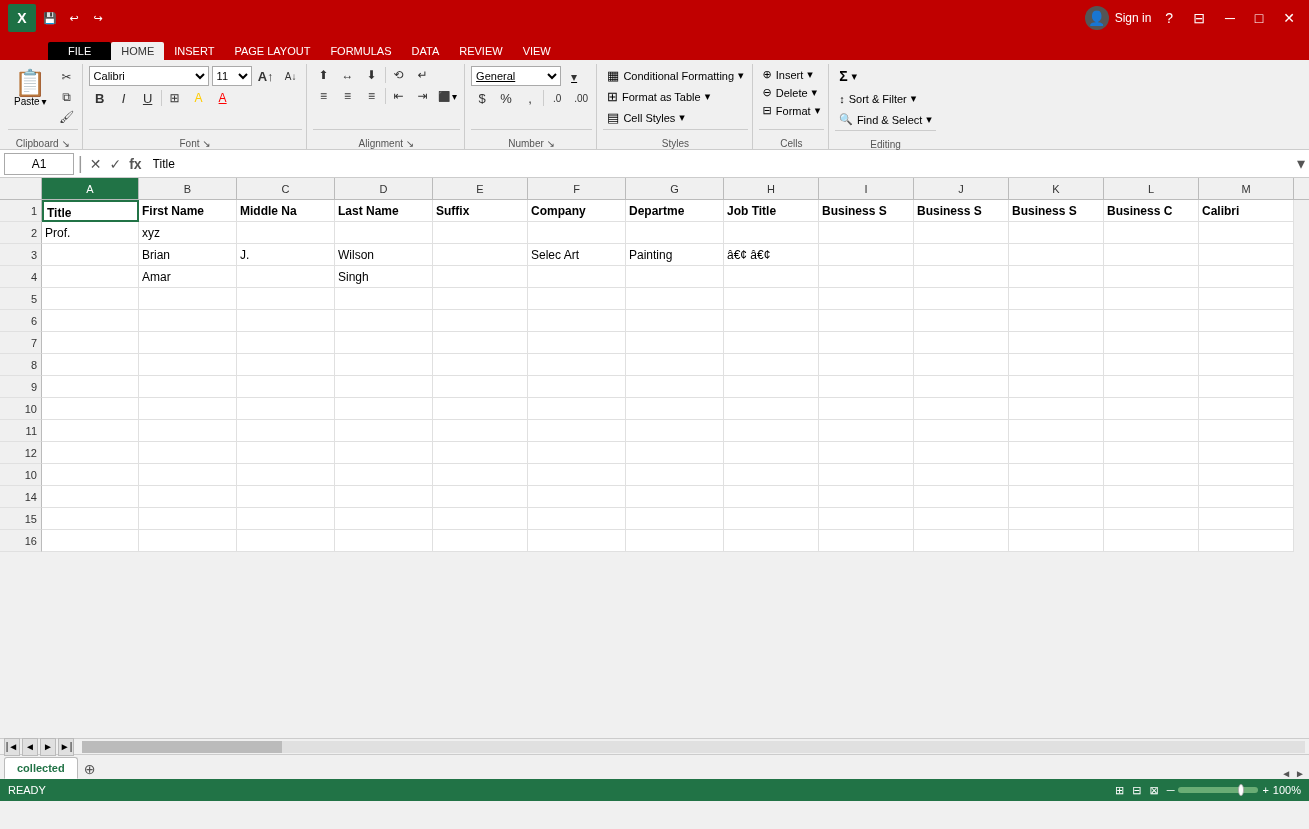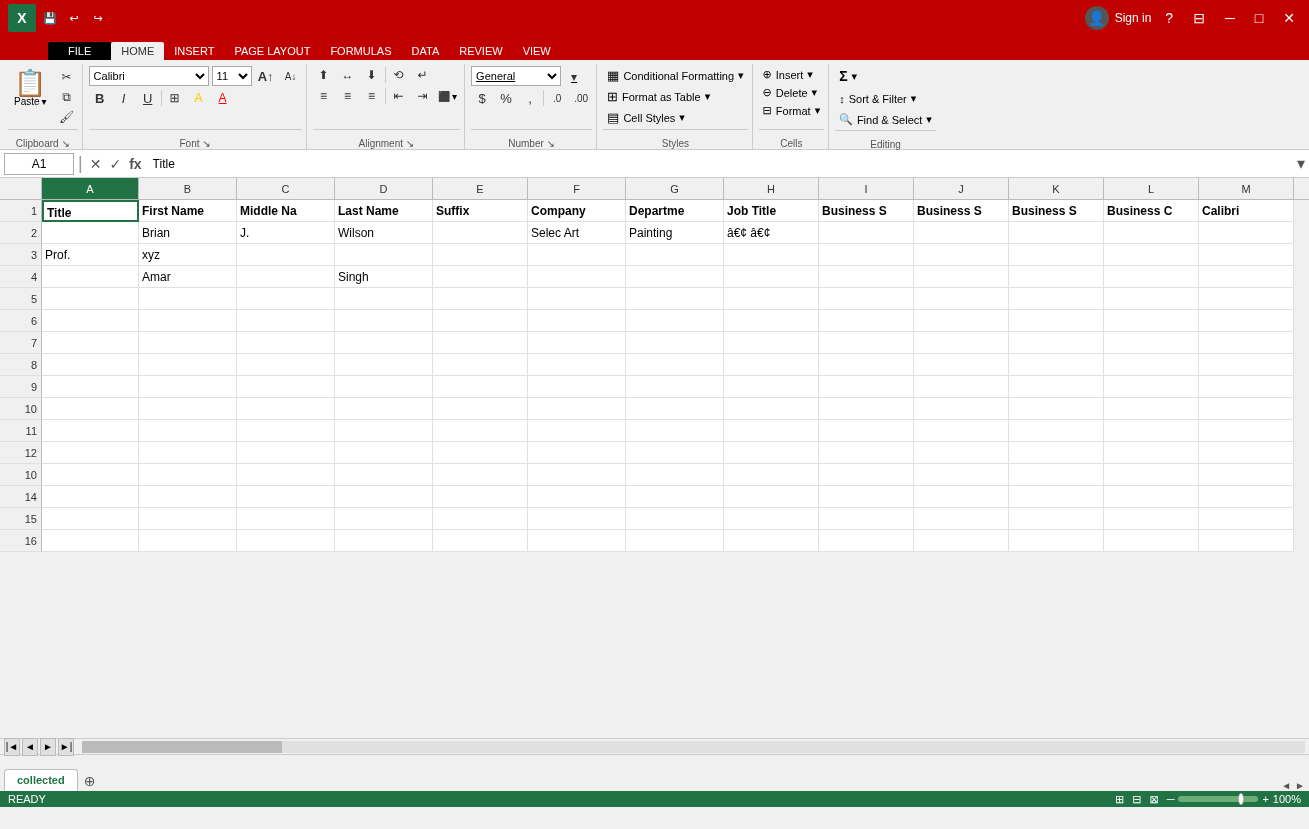--- a/index.html
+++ b/index.html
@@ -238,21 +238,21 @@
     .h-scroll {
       height: 16px;
       background: #f0f0f0;
       display: flex;
       align-items: center;
       border-top: 1px solid #ccc;
     }
 
     
     .sheet-tabs-bar {
-      height: 37px;
+      height: 25px;
       background: #f0f0f0;
       border-top: 1px solid #ccc;
       display: flex;
       align-items: flex-end;
       padding: 0 4px;
       gap: 2px;
     }
     .sheet-nav-btn {
       width: 16px;
       height: 18px;
@@ -289,21 +289,21 @@
       display: flex;
       align-items: center;
       justify-content: center;
       cursor: pointer;
       font-size: 14px;
       color: #555;
     }
 
     
     .status-bar {
-      height: 16px;
+      height: 22px;
       background: #217346;
       color: white;
       display: flex;
       align-items: center;
       justify-content: space-between;
       padding: 0 8px;
       font-size: 11px;
     }
     .status-right { display: flex; align-items: center; gap: 8px; }
     .zoom-control { display: flex; align-items: center; gap: 4px; }
@@ -627,43 +627,43 @@
           <div class="grid-cell col-f" style="font-weight: bold;">Company</div>
           <div class="grid-cell col-g" style="font-weight: bold;">Departme</div>
           <div class="grid-cell col-h" style="font-weight: bold;">Job Title</div>
           <div class="grid-cell col-i" style="font-weight: bold;">Business S</div>
           <div class="grid-cell col-j" style="font-weight: bold;">Business S</div>
           <div class="grid-cell col-k" style="font-weight: bold;">Business S</div>
           <div class="grid-cell col-l" style="font-weight: bold;">Business C</div>
           <div class="grid-cell col-m" style="font-weight: bold;">Calibri</div>
         </div>
         <div class="grid-row">
+          <div class="grid-cell col-a">Prof.</div>
+          <div class="grid-cell col-b">xyz</div>
+          <div class="grid-cell col-c"></div>
+          <div class="grid-cell col-d"></div>
+          <div class="grid-cell col-e"></div>
+          <div class="grid-cell col-f"></div>
+          <div class="grid-cell col-g"></div>
+          <div class="grid-cell col-h"></div>
+          <div class="grid-cell col-i"></div>
+          <div class="grid-cell col-j"></div>
+          <div class="grid-cell col-k"></div>
+          <div class="grid-cell col-l"></div>
+          <div class="grid-cell col-m"></div>
+        </div>
+        <div class="grid-row">
           <div class="grid-cell col-a"></div>
           <div class="grid-cell col-b">Brian</div>
           <div class="grid-cell col-c">J.</div>
           <div class="grid-cell col-d">Wilson</div>
           <div class="grid-cell col-e"></div>
           <div class="grid-cell col-f">Selec Art</div>
           <div class="grid-cell col-g">Painting</div>
           <div class="grid-cell col-h">â€¢ â€¢</div>
-          <div class="grid-cell col-i"></div>
-          <div class="grid-cell col-j"></div>
-          <div class="grid-cell col-k"></div>
-          <div class="grid-cell col-l"></div>
-          <div class="grid-cell col-m"></div>
-        </div>
-        <div class="grid-row">
-          <div class="grid-cell col-a">Prof.</div>
-          <div class="grid-cell col-b">xyz</div>
-          <div class="grid-cell col-c"></div>
-          <div class="grid-cell col-d"></div>
-          <div class="grid-cell col-e"></div>
-          <div class="grid-cell col-f"></div>
-          <div class="grid-cell col-g"></div>
-          <div class="grid-cell col-h"></div>
           <div class="grid-cell col-i"></div>
           <div class="grid-cell col-j"></div>
           <div class="grid-cell col-k"></div>
           <div class="grid-cell col-l"></div>
           <div class="grid-cell col-m"></div>
         </div>
         <div class="grid-row">
           <div class="grid-cell col-a"></div>
           <div class="grid-cell col-b">Amar</div>
           <div class="grid-cell col-c"></div>

